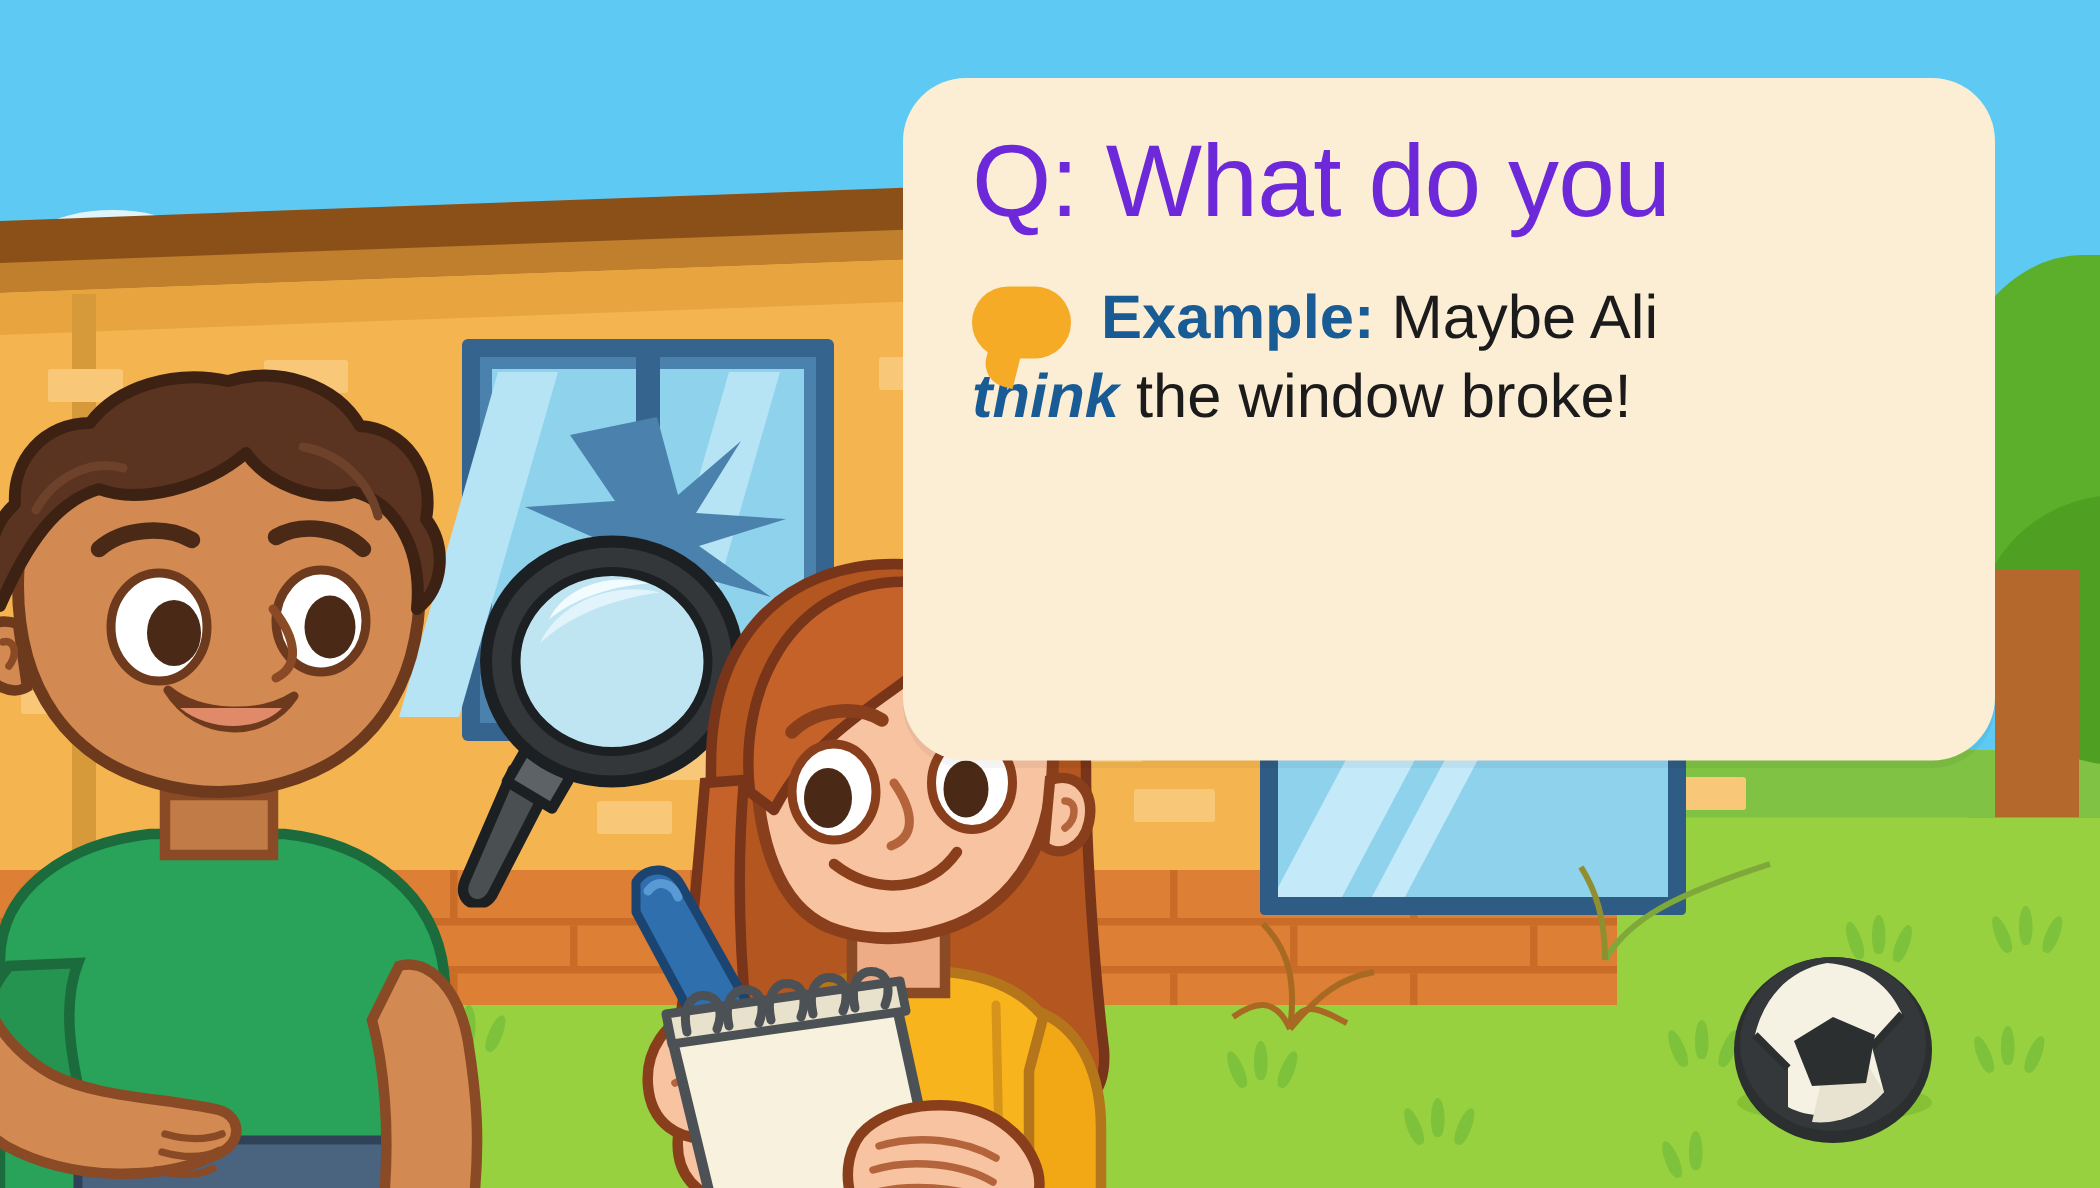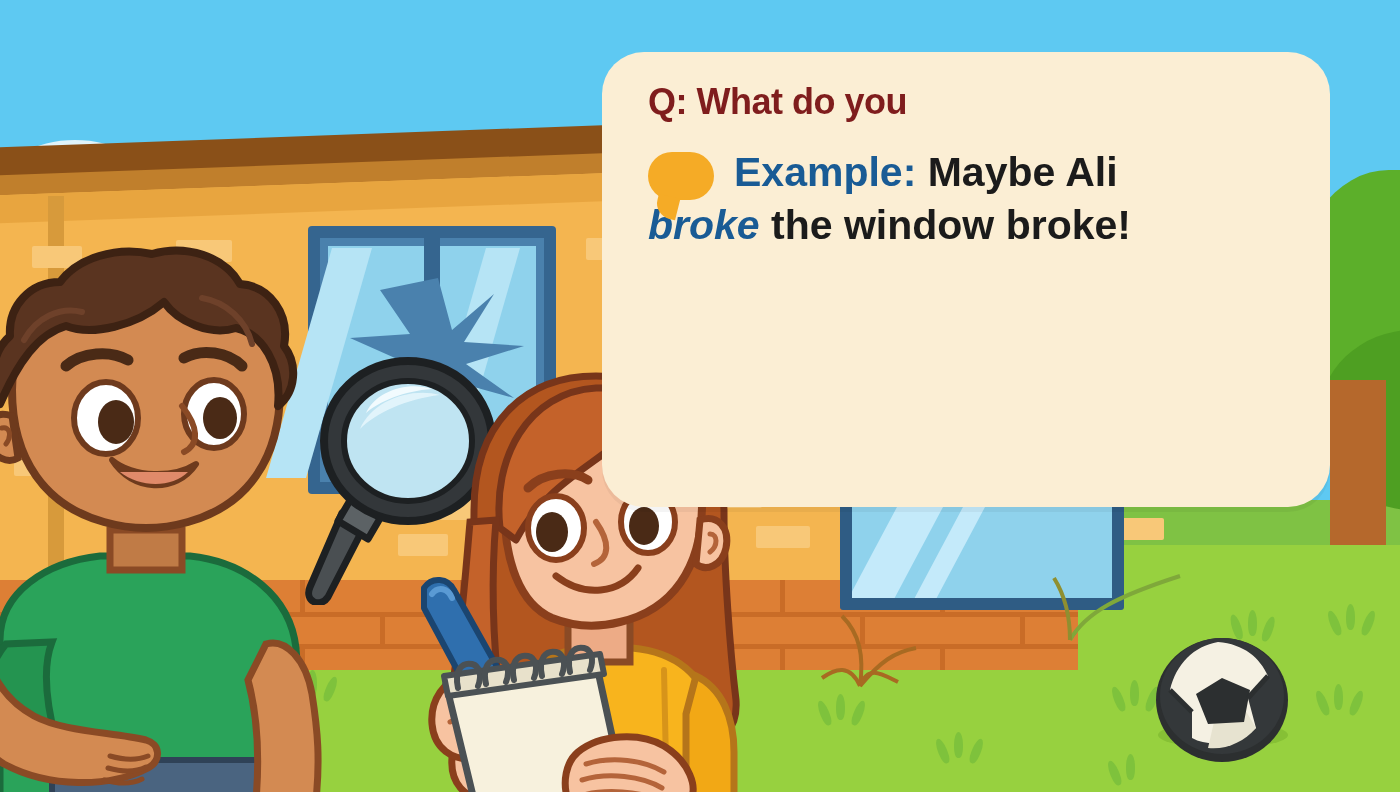--- a/index.html
+++ b/index.html
@@ -84,42 +84,42 @@
   
   #bubble{
     left:602px;top:52px;width:728px;height:455px;
     background:#fbeed4;border-radius:42px;
     box-shadow:0 5px 0 rgba(0,0,0,.045);
   }
   #bubble-inner{
     position:absolute;left:648px;top:80px;width:660px;height:410px;
   }
   #q-text{
-    font-size:36px;font-weight:bold;color:#7f1d1d;line-height:1.22;
+    font-size:68px;font-weight:normal;color:#6d28d9;line-height:1.22;
     letter-spacing:-.5px;
   }
   #example-block{
     margin-top:22px;position:relative;padding-left:0;
   }
   #bubble-icon{
     position:absolute;left:0px;top:6px;width:66px;height:48px;
     background:#f5ab26;border-radius:24px;
   }
   #bubble-icon-tail{
     position:absolute;left:8px;top:44px;width:22px;height:22px;
     background:#f5ab26;border-radius:0 0 0 16px;
     transform:rotate(14deg);
   }
   #example-text{
     font-size:41px;font-weight:bold;color:#1b1b1b;line-height:1.30;
     text-indent:86px;
   }
   #example-text .lbl{color:#195b95;}
   #example-text .em{color:#195b95;font-style:italic;}
-  #example-text .rest{font-weight:bold;}
+  #example-text .rest{font-weight:normal;}
 
   
   #boy{left:-40px;top:240px;width:460px;height:560px;}
 
   
   #girl{left:400px;top:370px;width:400px;height:430px;}
 
   
   #magnifier{left:280px;top:355px;width:220px;height:250px;}
 
@@ -414,18 +414,18 @@
     <div id="q-text">
       <div class="txtrow">Q: What do you</div>
     </div>
 
     <div id="example-block">
       <div id="bubble-icon">
         <div id="bubble-icon-tail"></div>
       </div>
       <div id="example-text">
         <div class="txtrow"><span class="lbl">Example:</span><span class="rest"> Maybe Ali</span></div>
-        <div class="txtrow" style="text-indent:0;"><span class="em">broke</span><span class="rest"> the window broke!</span></div>
+        <div class="txtrow" style="text-indent:0;"><span class="em">think</span><span class="rest"> the window broke!</span></div>
       </div>
     </div>
   </div>
 
 </div>
 
 </body></html>

